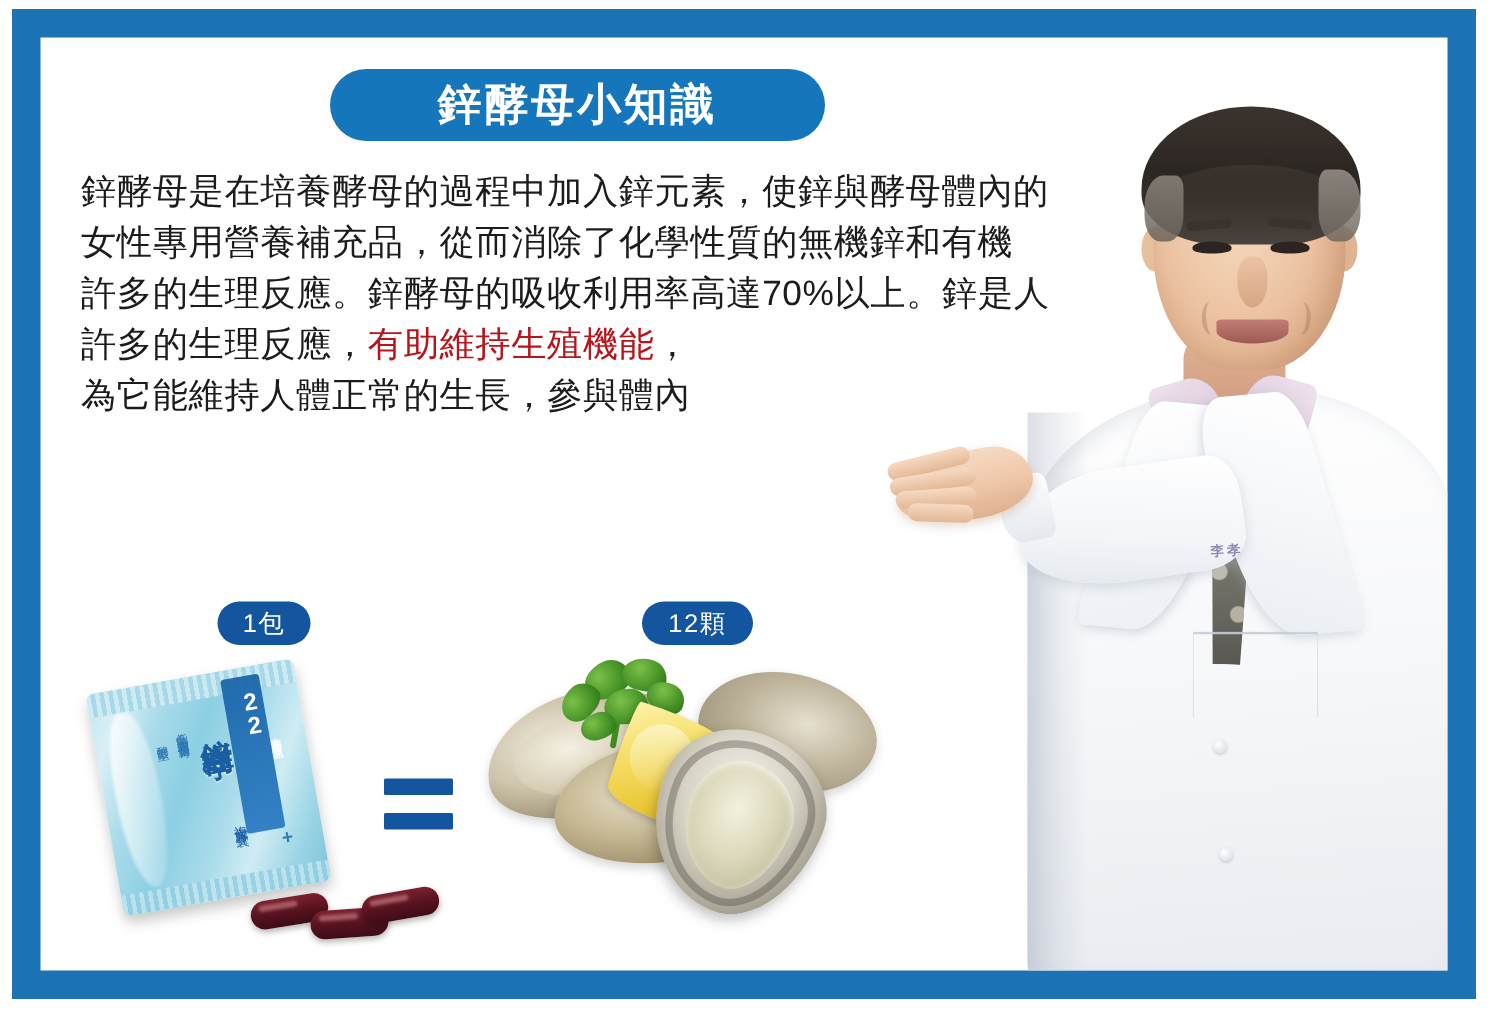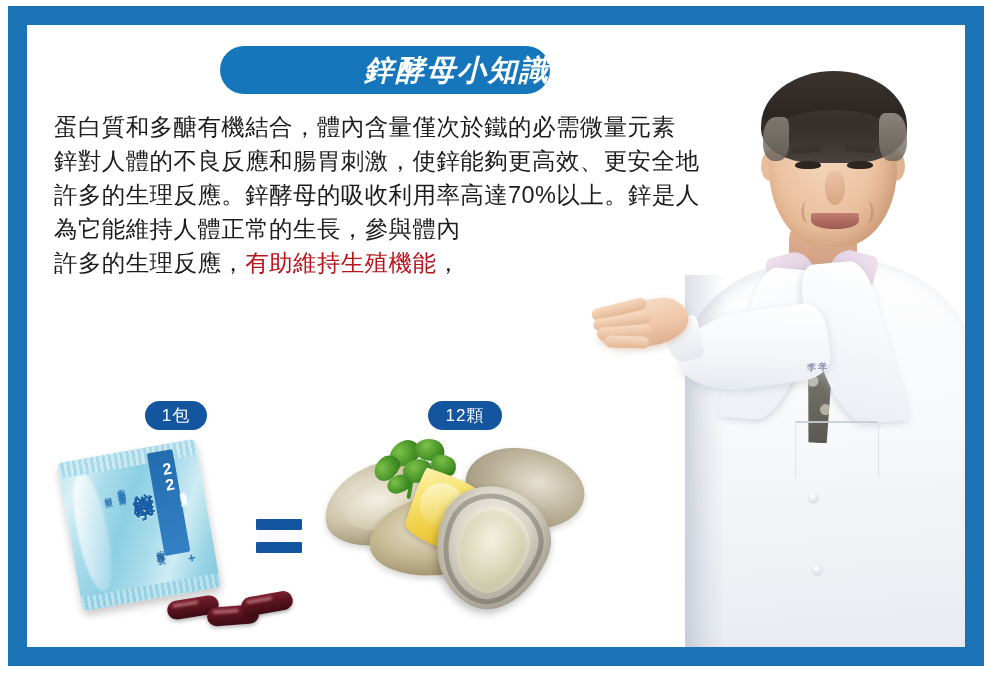--- a/index.html
+++ b/index.html
@@ -31,21 +31,21 @@
     overflow:hidden;
   }
 
   
   .banner{
     position:absolute;
     left:193px;top:21px;
     width:330px;height:48px;
     background:#1576bc;
     border-radius:26px;
-    display:flex;align-items:center;justify-content:flex-end;font-style:italic;
+    display:flex;align-items:center;justify-content:center;
   }
   .banner-text{
     color:#ffffff;
     font-size:29px;
     font-weight:bold;
     letter-spacing:2px;
     line-height:1;
   }
 
   
@@ -498,25 +498,25 @@
 <div class="poster">
   <div class="frame"></div>
 
   <div class="inner">
 
     <div class="banner">
       <span class="banner-text">鋅酵母小知識</span>
     </div>
 
     <div class="body-copy">
-      <div class="line">蛋白質和多醣有機結合，體內含量僅次於鐵的必需微量元素</div>
-      <div class="line">鋅對人體的不良反應和腸胃刺激，使鋅能夠更高效、更安全地</div>
+      <div class="line">鋅酵母是在培養酵母的過程中加入鋅元素，使鋅與酵母體內的</div>
+      <div class="line">女性專用營養補充品，從而消除了化學性質的無機鋅和有機</div>
       <div class="line">許多的生理反應。鋅酵母的吸收利用率高達70%以上。鋅是人</div>
+      <div class="line"><span>許多的生理反應，</span><span class="hl">有助維持生殖機能</span><span>，</span></div>
       <div class="line">為它能維持人體正常的生長，參與體內</div>
-      <div class="line"><span>許多的生理反應，</span><span class="hl">有助維持生殖機能</span><span>，</span></div>
     </div>
 
     <div class="badge badge-pack">
       <span>1包</span>
     </div>
     <div class="badge badge-count">
       <span>12顆</span>
     </div>
 
     <div class="equals">

